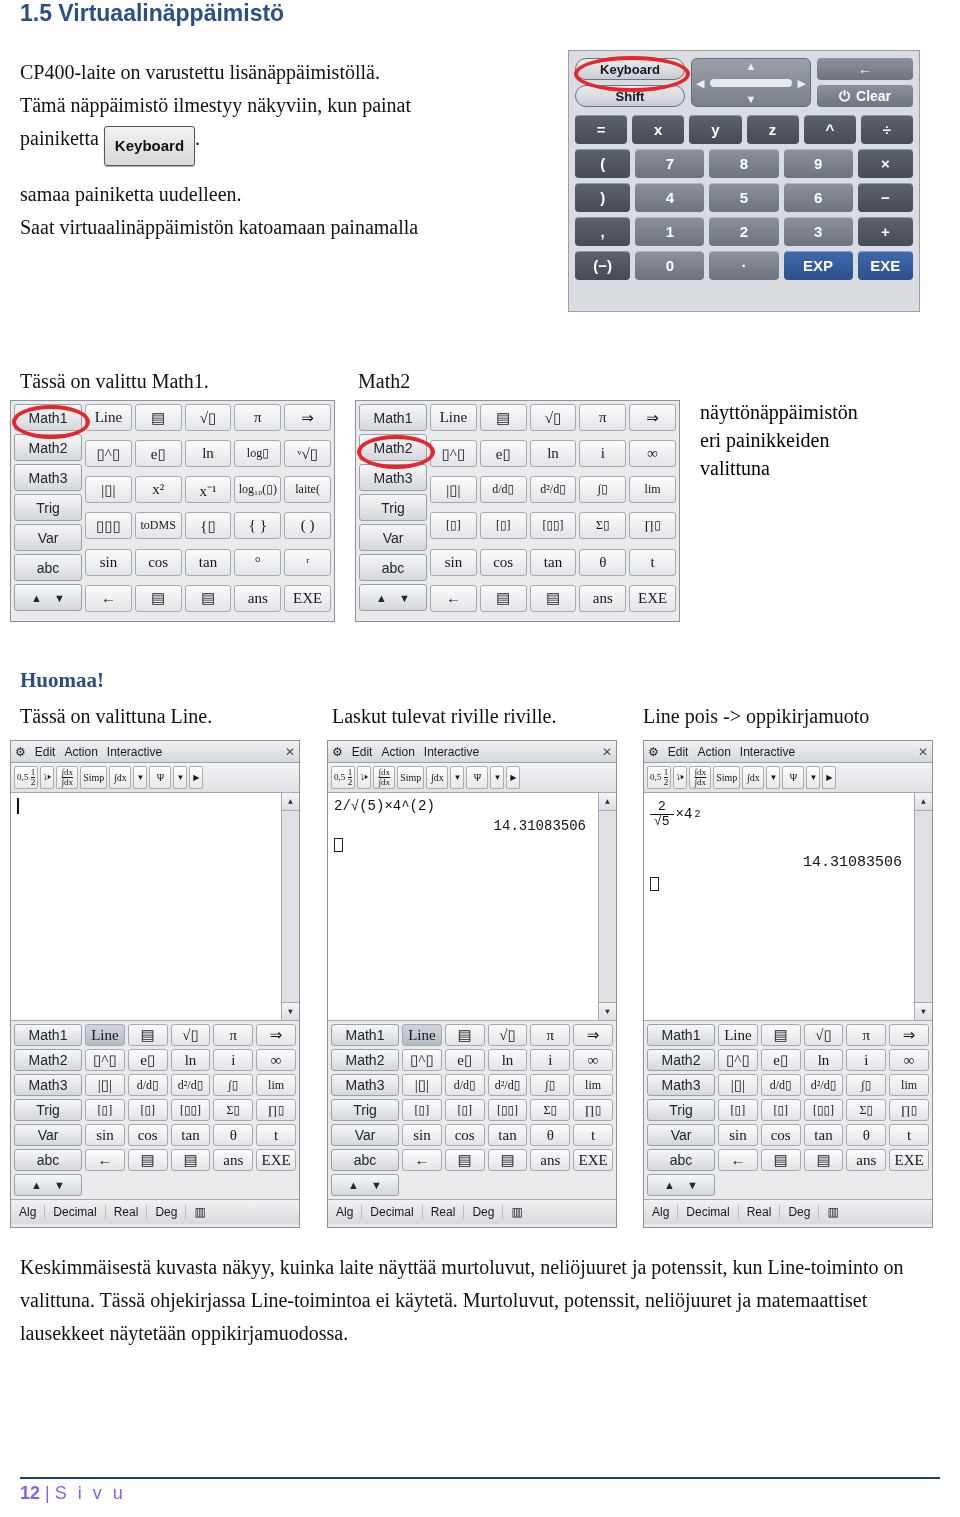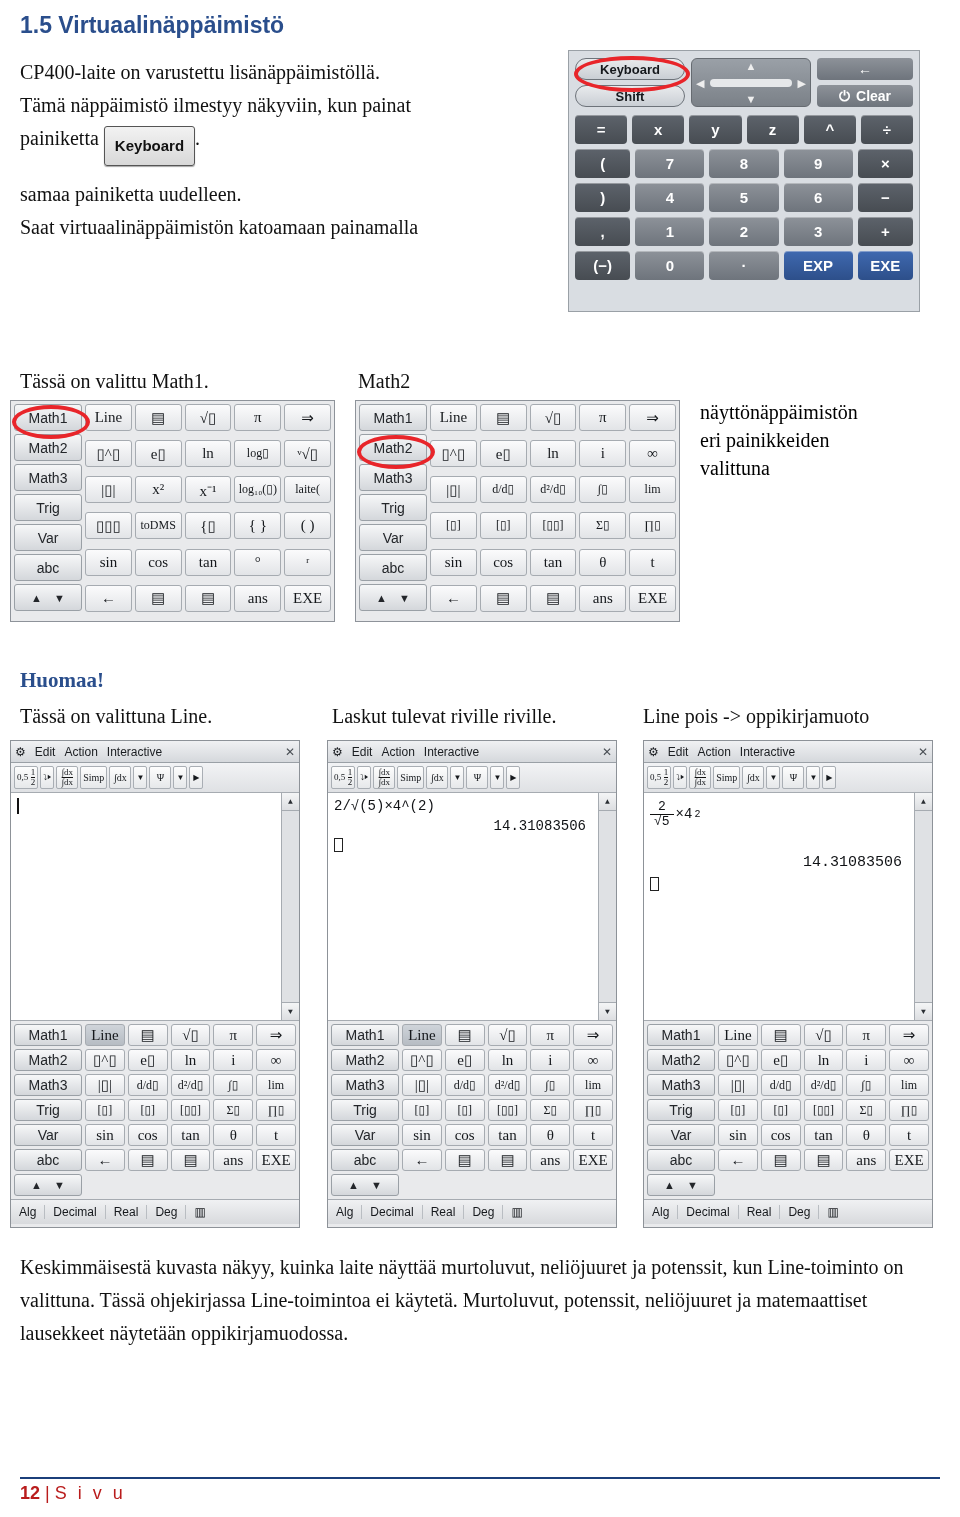--- a/index.html
+++ b/index.html
@@ -17,21 +17,21 @@
     position: relative;
     width: 960px;
     height: 1517px;
     padding: 0;
   }
 
   
   .heading {
     position: absolute;
     left: 20px;
-    top: 12px;
+    top: 0;
     font-family: "Liberation Sans", sans-serif;
     font-weight: bold;
     font-size: 23px;
     color: #2a4e8c;
     letter-spacing: 0px;
   }
 
   
   .intro {
     position: absolute;
@@ -337,21 +337,21 @@
     position: absolute;
     left: 20px; top: 1477px;
     width: 920px; height: 2px;
     background: #1b3f7a;
   }
   .footer {
     position: absolute;
     left: 20px; top: 1483px;
     font-family: "Liberation Sans", sans-serif;
     font-size: 18px;
-    color: #b91c1c;
+    color: #8b5cf6;
   }
   .footer b { font-weight: bold; }
   .footer .sp { letter-spacing: 3px; }
 
   .frac { display: inline-block; text-align: center; font-size: 9px; line-height: 1.05; vertical-align: middle;}
   .frac .n { display:block; border-bottom: 1px solid #111; }
   sup { font-size: 8px; }
 </style>
 </head>
 <body>

